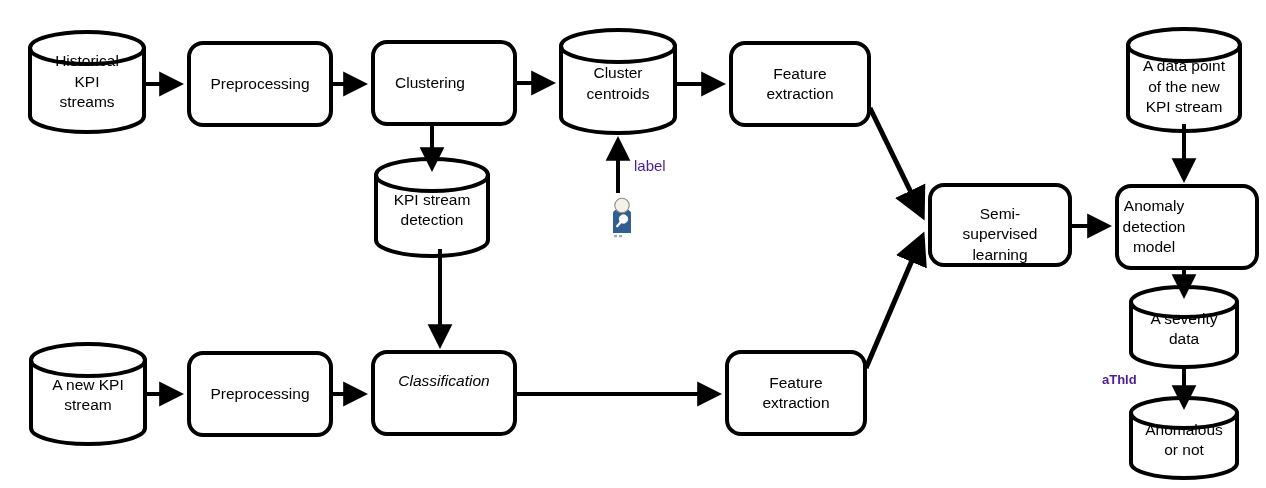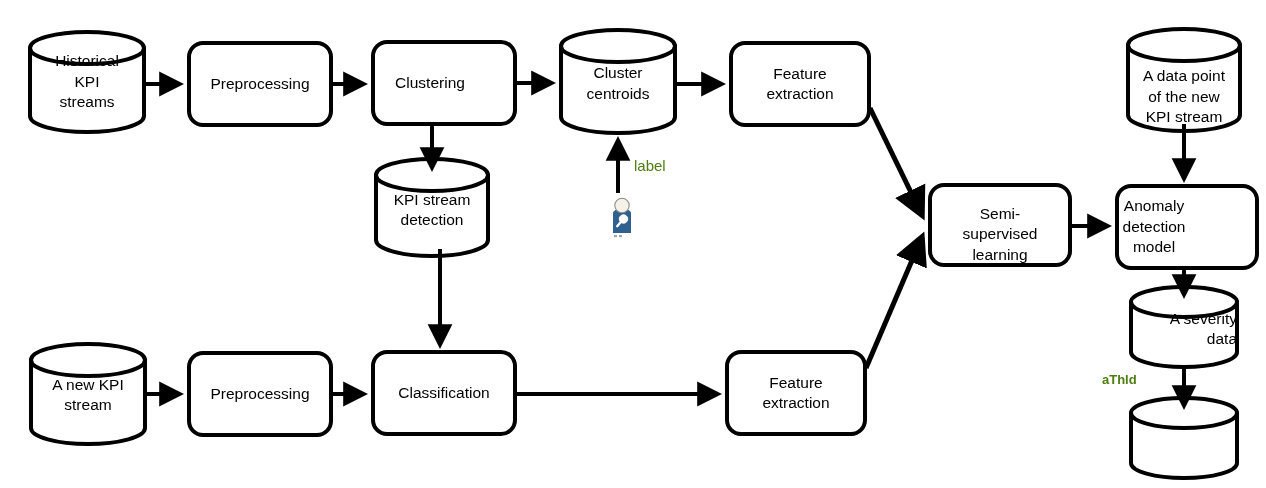--- a/index.html
+++ b/index.html
@@ -57,21 +57,21 @@
     justify-content: center;
     text-align: center;
     color: #000000;
     font-size: 15.5px;
     line-height: 1.32;
     pointer-events: none;
     font-family: "Liberation Sans", sans-serif;
   }
   .edge-label {
     position: absolute;
-    color: #4d7c0f;
+    color: #4c1d95;
     font-size: 15px;
     font-family: "Liberation Sans", sans-serif;
     white-space: nowrap;
   }
   .edge-label.bold {
     font-weight: bold;
     font-size: 13px;
   }
   .analyst-icon {
     position: absolute;
@@ -207,52 +207,56 @@
 
   <div class="node-label" style="left:31px; top:362px; width:114px; height:66px;justify-content:center;">
     <span>A new KPI</span>
     <span>stream</span>
   </div>
 
   <div class="node-label" style="left:189px; top:353px; width:142px; height:82px;">
     <span>Preprocessing</span>
   </div>
 
-  <div class="node-label" style="left:373px; top:352px; width:142px; height:82px;">
+  <div class="node-label" style="left:373px; top:340px; width:142px; height:82px;font-style:italic;">
     <span>Classification</span>
   </div>
 
   <div class="node-label" style="left:727px; top:352px; width:138px; height:82px;">
     <span>Feature</span>
     <span>extraction</span>
   </div>
 
   <div class="node-label" style="left:930px; top:185px; width:140px; height:80px;justify-content:flex-end;">
     <span>Semi-</span>
     <span>supervised</span>
     <span>learning</span>
   </div>
 
-  <div class="node-label" style="left:1124px; top:63px; width:120px; height:68px;">
+  <div class="node-label" style="left:1124px; top:53px; width:120px; height:68px;">
     <span>A data point</span>
     <span>of the new</span>
     <span>KPI stream</span>
   </div>
 
   <div class="node-label" style="left:1084px; top:186px; width:140px; height:82px;">
     <span>Anomaly</span>
     <span>detection</span>
     <span>model</span>
   </div>
 
-  <div class="node-label" style="left:1131px; top:305px; width:106px; height:48px;align-items:flex-end;">
+  <div class="node-label" style="left:1131px; top:305px; width:106px; height:48px;">
     <span>A severity</span>
     <span>data</span>
   </div>
 
+  <div class="node-label" style="left:1131px; top:416px; width:106px; height:48px;">
+    <span>Anomalous</span>
+    <span>or not</span>
+  </div>
 
   <div class="edge-label" style="left:634px; top:157px;">label</div>
 
   <div class="edge-label bold" style="left:1102px; top:372px;">aThld</div>
 
   <div class="analyst-icon" style="left:607px; top:196px; width:30px; height:44px;">
     <svg viewBox="0 0 30 44" width="30" height="44">
 
       <path d="M6,18 Q6,13 15,13 Q24,13 24,18 L24,37 L6,37 Z" fill="#2f6090" stroke="#1d4straight" stroke-width="0"></path>
       <path d="M6,18 Q6,13 15,13 Q24,13 24,18 L24,37 L6,37 Z" fill="#2f6090"></path>

